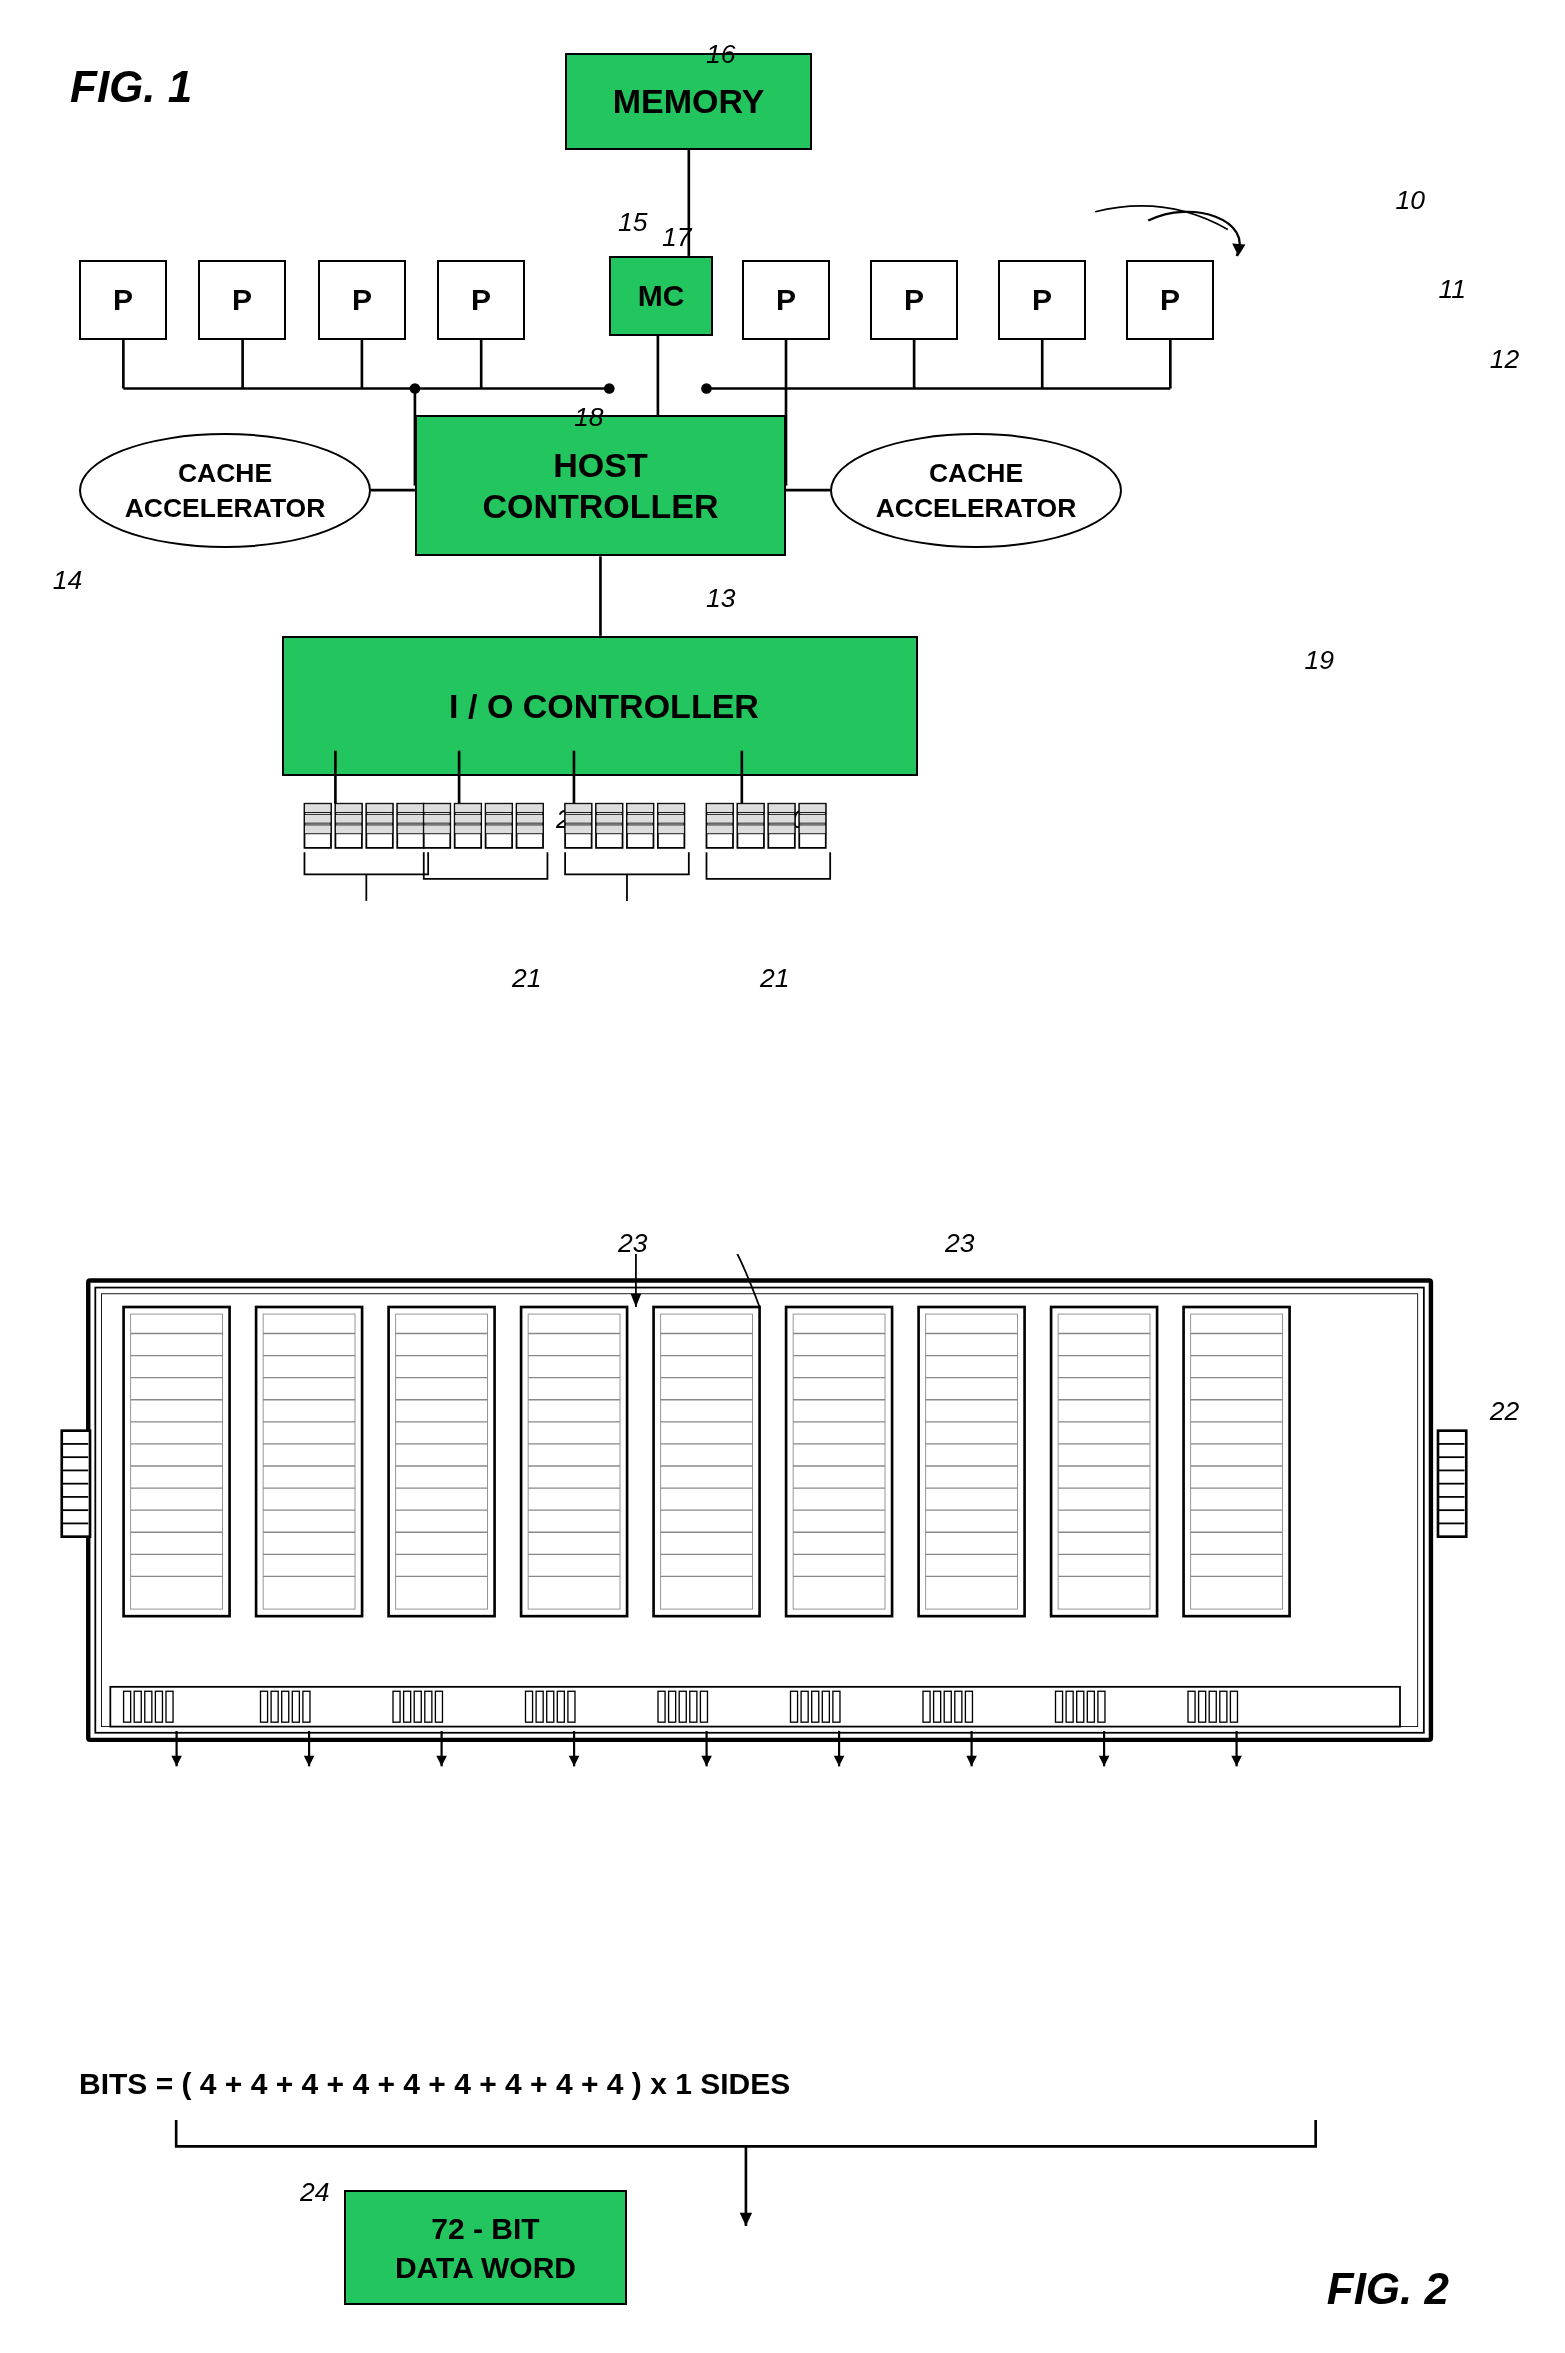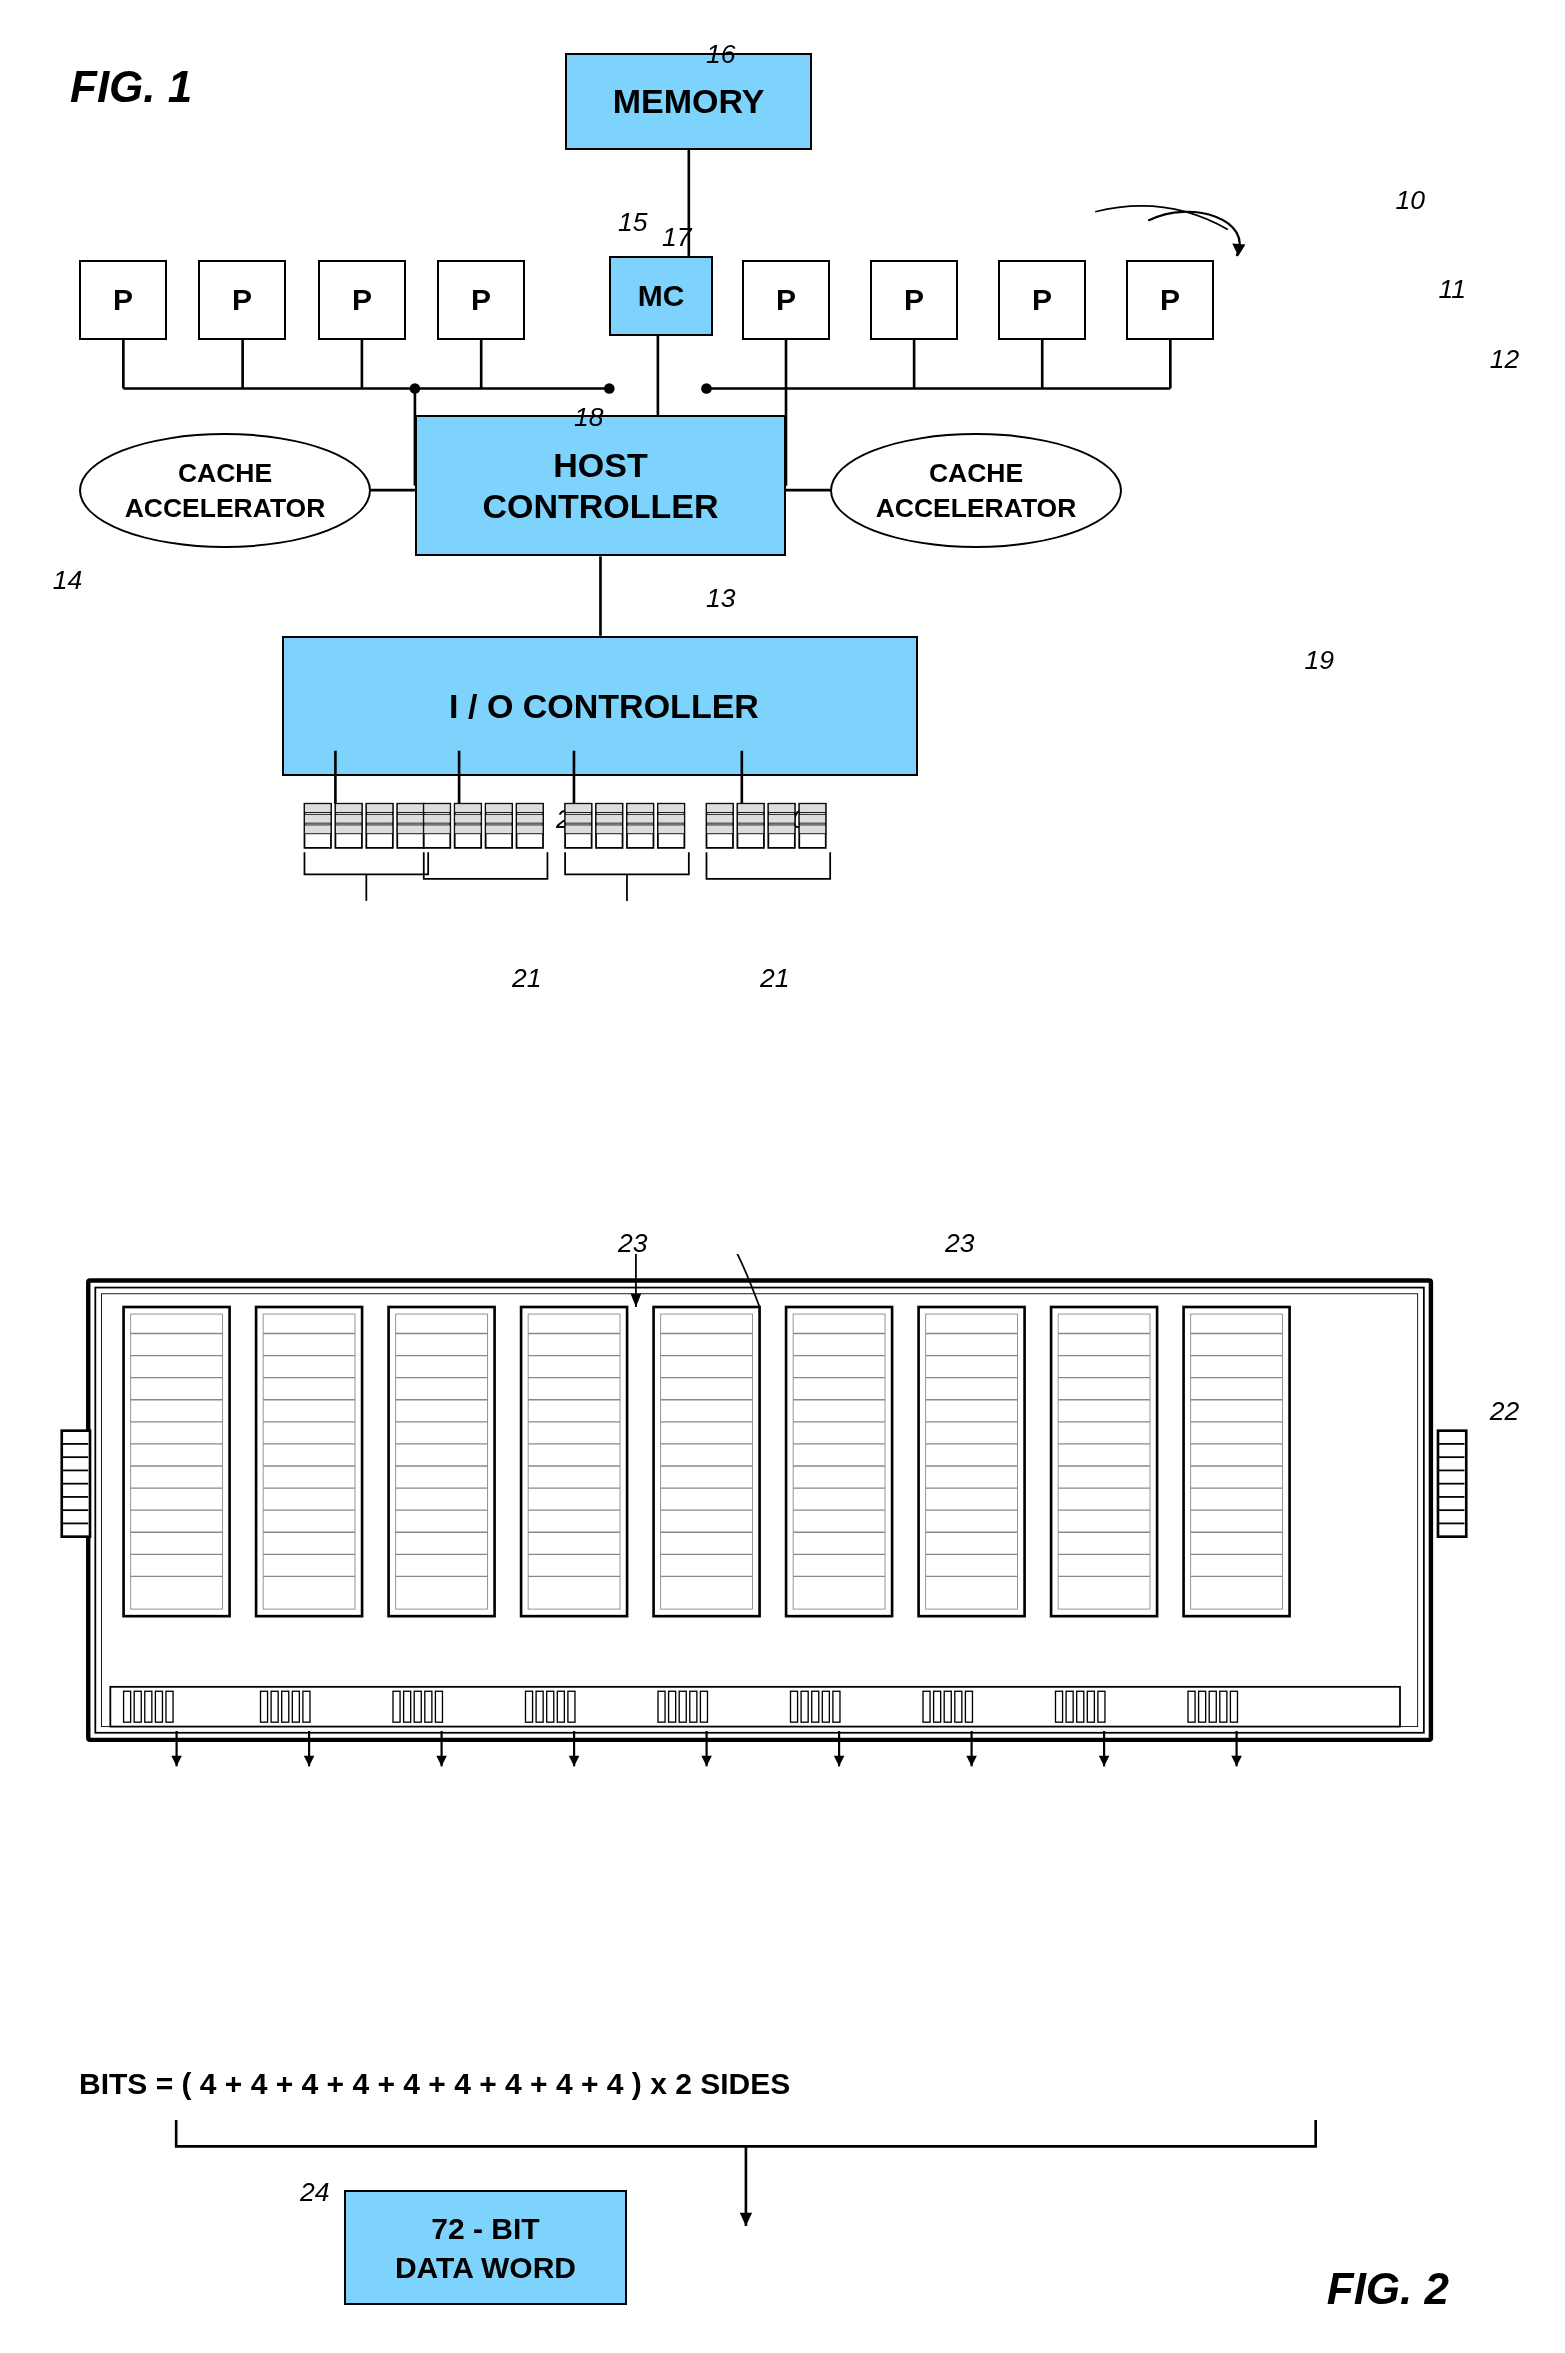--- a/index.html
+++ b/index.html
@@ -30,21 +30,21 @@
 
     .fig-label {
       font-size: 44px;
       font-weight: bold;
       font-style: italic;
     }
 
     .box {
       position: absolute;
       border: 2.7px solid #000;
-      background: #7dd3fc;
+      background: #22c55e;
       display: flex;
       align-items: center;
       justify-content: center;
       text-align: center;
       font-size: 30px;
       font-weight: bold;
     }
 
     .oval {
       position: absolute;
@@ -592,21 +592,21 @@
 
       <line x1="1210" y1="540" x2="1210" y2="580" stroke="#000" stroke-width="2.5"></line>
       <polygon points="1210,580 1204,568 1216,568" fill="#000"></polygon>
 
       <line x1="1360" y1="540" x2="1360" y2="580" stroke="#000" stroke-width="2.5"></line>
       <polygon points="1360,580 1354,568 1366,568" fill="#000"></polygon>
 
     </svg>
 
     <div style="position:absolute; left:44px; top:848px; font-size:30px; font-weight:bold; display:flex; align-items:center; flex-wrap:nowrap; white-space:nowrap;">
-      <span>BITS = ( 4 + 4 + 4 + 4 + 4 + 4 + 4 + 4 + 4 ) x 2 SIDES</span>
+      <span>BITS = ( 4 + 4 + 4 + 4 + 4 + 4 + 4 + 4 + 4 ) x 1 SIDES</span>
     </div>
 
     <svg style="position:absolute; left:44px; top:892px; width:1325px; height:221px;" viewBox="0 0 1500 250">
 
       <path d="M 110 10 L 110 40 L 1400 40 L 1400 10" stroke="#000" stroke-width="3" fill="none"></path>
 
       <line x1="755" y1="40" x2="755" y2="130" stroke="#000" stroke-width="3"></line>
       <polygon points="755,130 748,115 762,115" fill="#000"></polygon>
     </svg>
 

